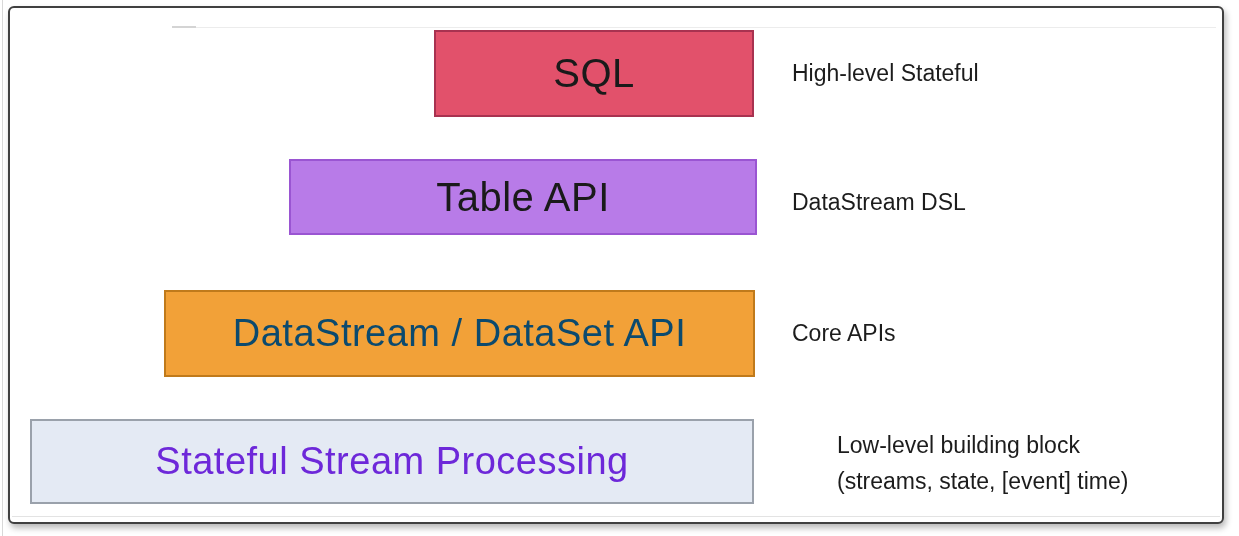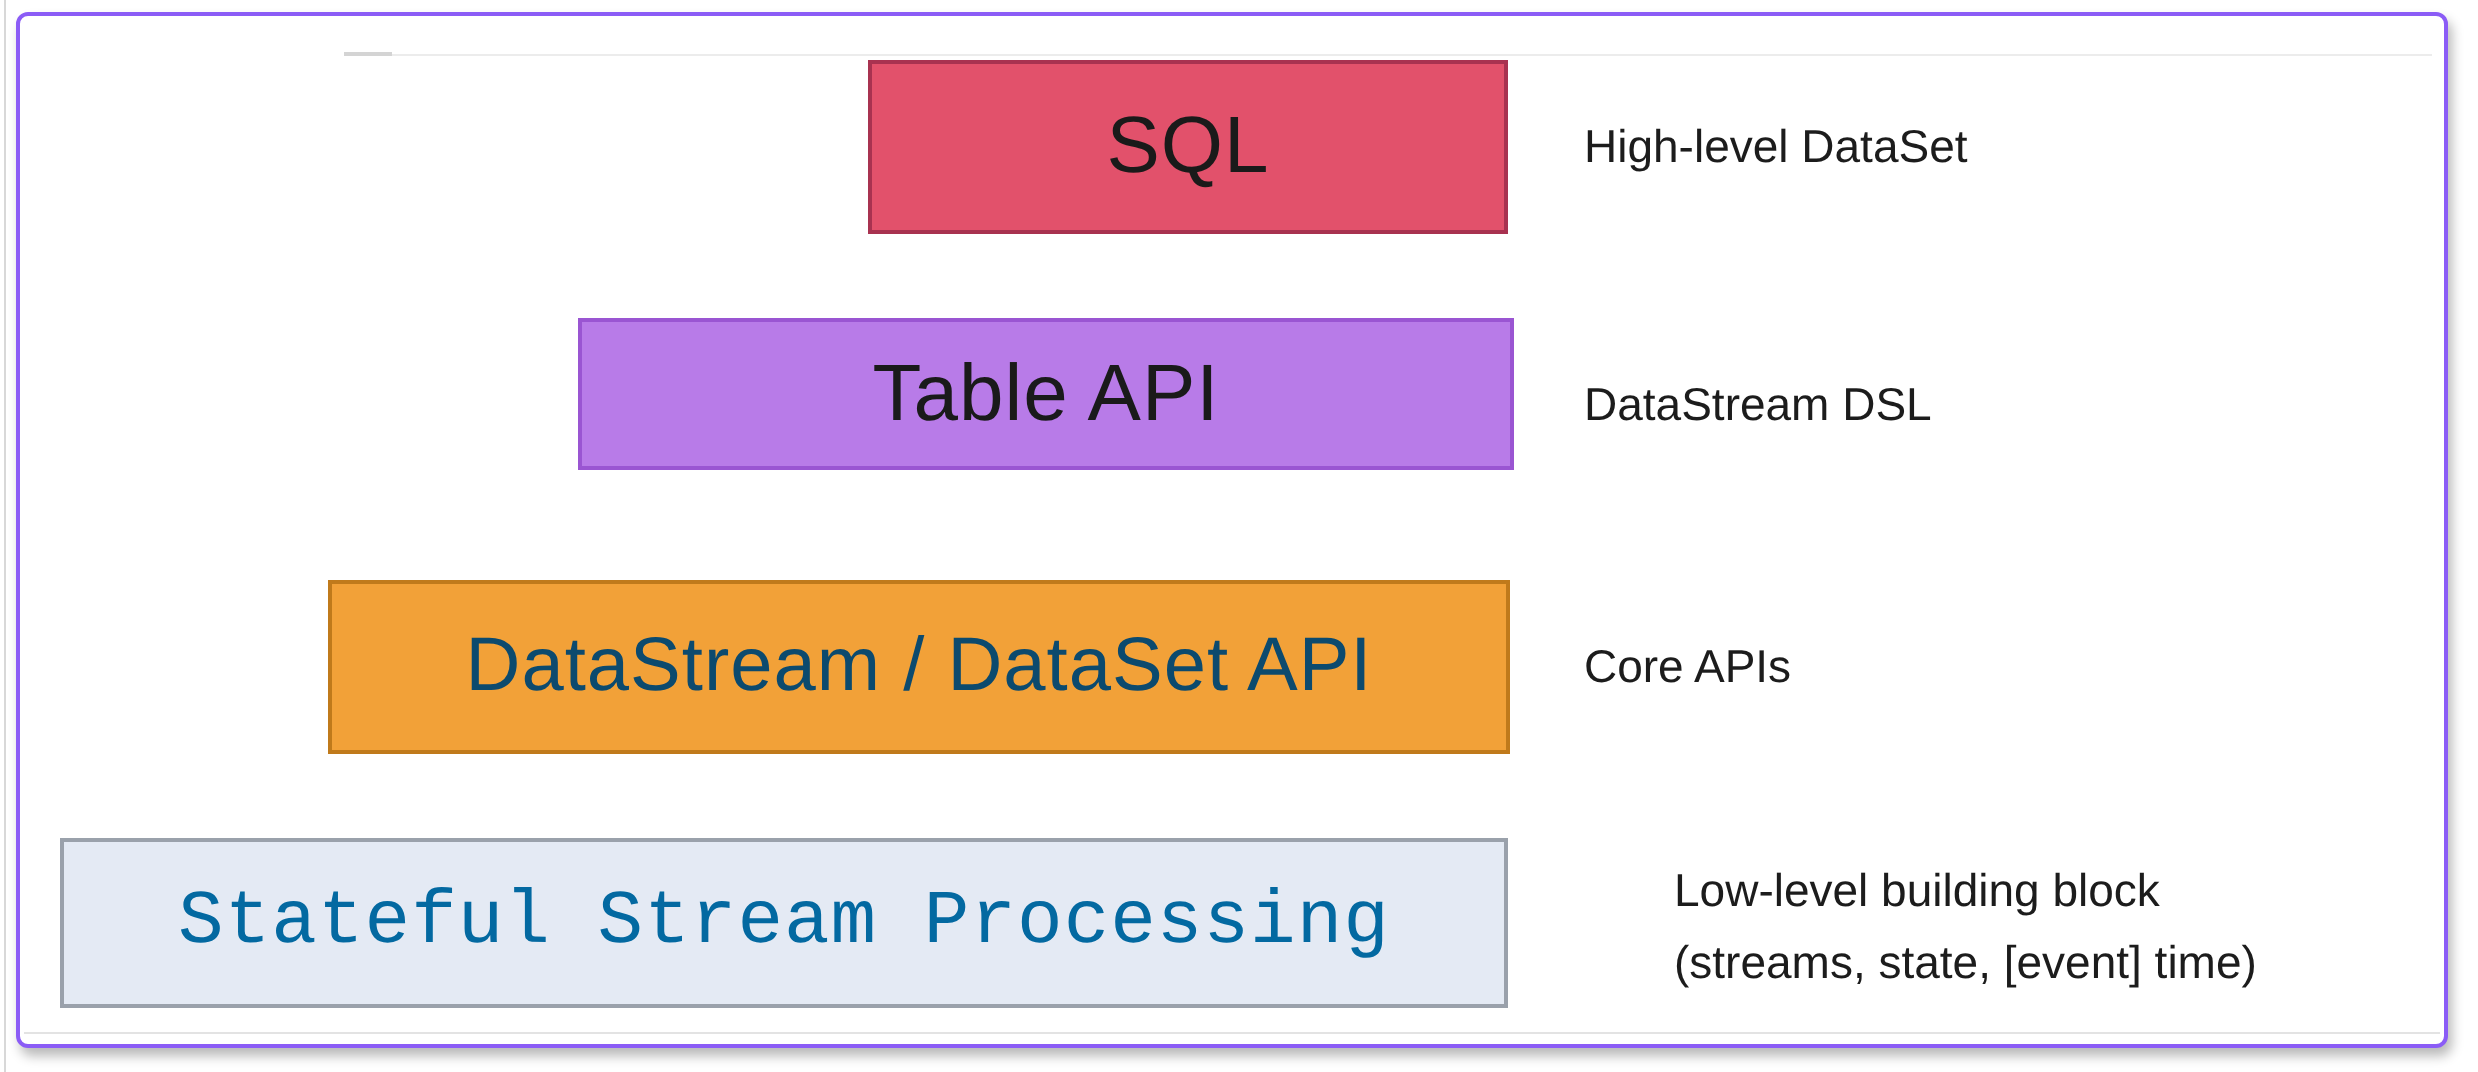--- a/index.html
+++ b/index.html
@@ -21,21 +21,21 @@
     left: 2px; top: 0;
     width: 1px; height: 100%;
     background: #d8d8d8;
   }
   
   .card {
     position: absolute;
     left: 8px; top: 6px;
     width: 1212px; height: 514px;
     background: #ffffff;
-    border: 2px solid #8b5cf6;
+    border: 2px solid #404040;
     border-radius: 6px;
     box-shadow: 2px 4px 6px rgba(0,0,0,0.28);
   }
   .top-rule {
     position: absolute;
     left: 162px; top: 19px;
     width: 1044px; height: 1px;
     background: #ececec;
   }
   .top-rule-tick {
@@ -86,33 +86,33 @@
 <div class="canvas">
   <div class="edge-artifact-left"></div>
 
   <div class="card">
     <div class="top-rule"></div>
     <div class="top-rule-tick"></div>
 
     <div class="layer-box box-0" style="background: rgb(226, 81, 107); border-color: rgb(168, 50, 80); color: rgb(26, 26, 26);">
       <span class="layer-label">SQL</span>
     </div>
-    <div class="annotation ann-0">High-level DataSet</div>
+    <div class="annotation ann-0">High-level Stateful</div>
 
     <div class="layer-box box-1" style="background: rgb(184, 123, 232); border-color: rgb(154, 85, 210); color: rgb(26, 26, 26);">
       <span class="layer-label">Table API</span>
     </div>
     <div class="annotation ann-1">DataStream DSL</div>
 
     <div class="layer-box box-2" style="background: rgb(242, 161, 56); border-color: rgb(192, 122, 27); color: #0c4a6e;">
       <span class="layer-label">DataStream / DataSet API</span>
     </div>
     <div class="annotation ann-2">Core APIs</div>
 
-    <div class="layer-box box-3" style="background: rgb(228, 234, 244); border-color: rgb(154, 161, 171); color: #0369a1; font-family: Liberation Mono, monospace;">
+    <div class="layer-box box-3" style="background: rgb(228, 234, 244); border-color: rgb(154, 161, 171); color: #6d28d9;">
       <span class="layer-label">Stateful Stream Processing</span>
     </div>
     <div class="annotation ann-3">Low-level building block
 (streams, state, [event] time)</div>
 
     <div class="bottom-rule"></div>
   </div>
 </div>
 
 </body></html>

